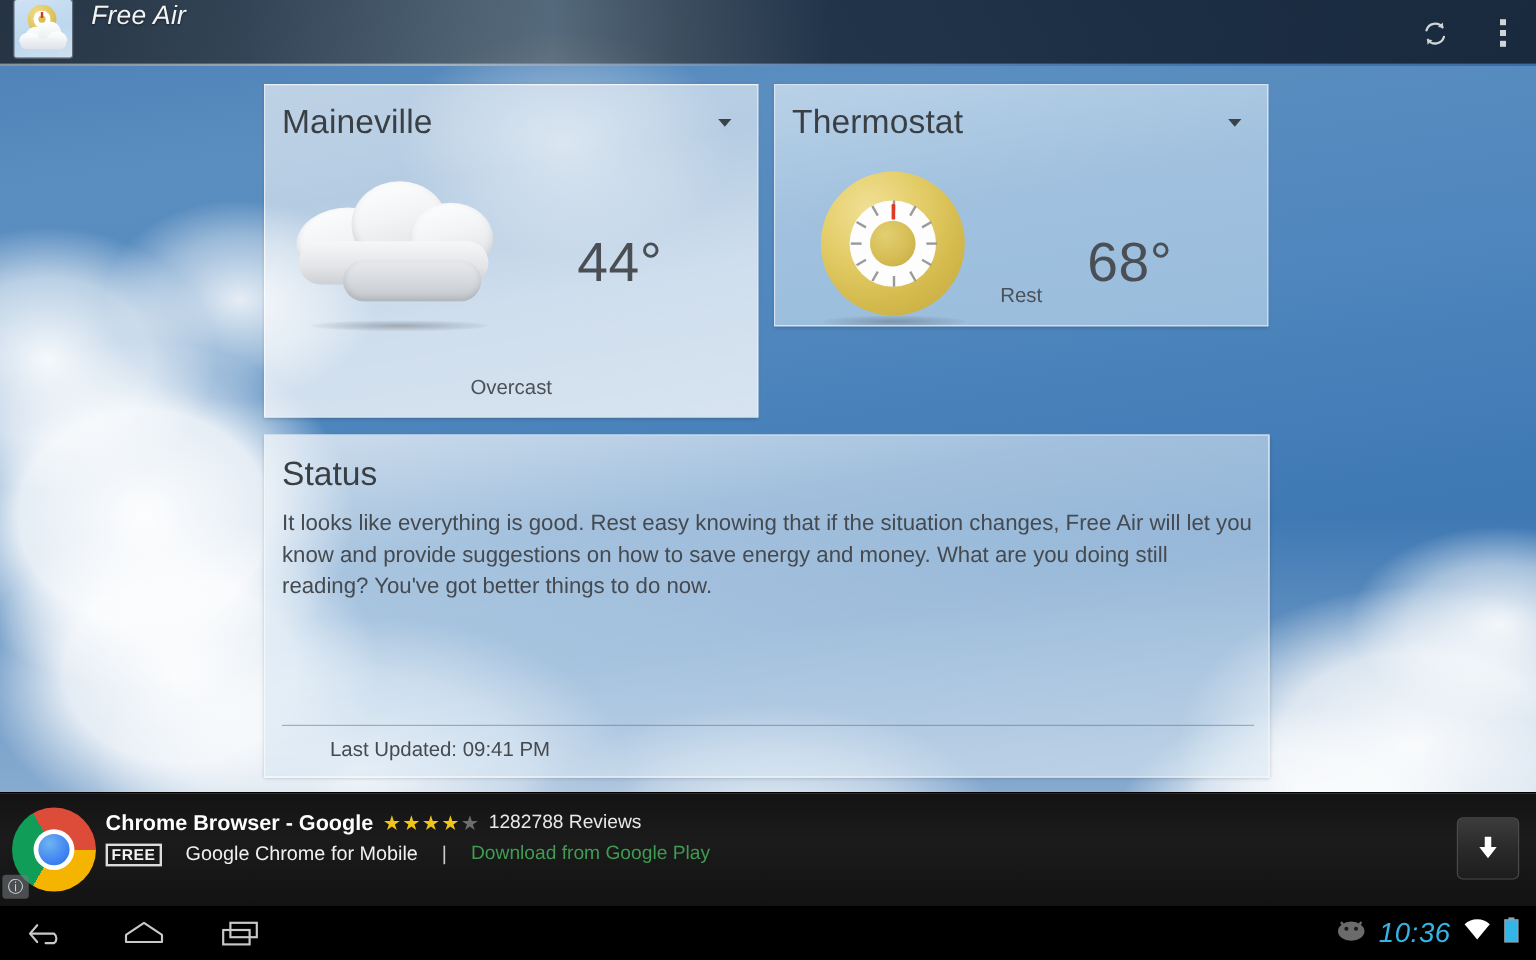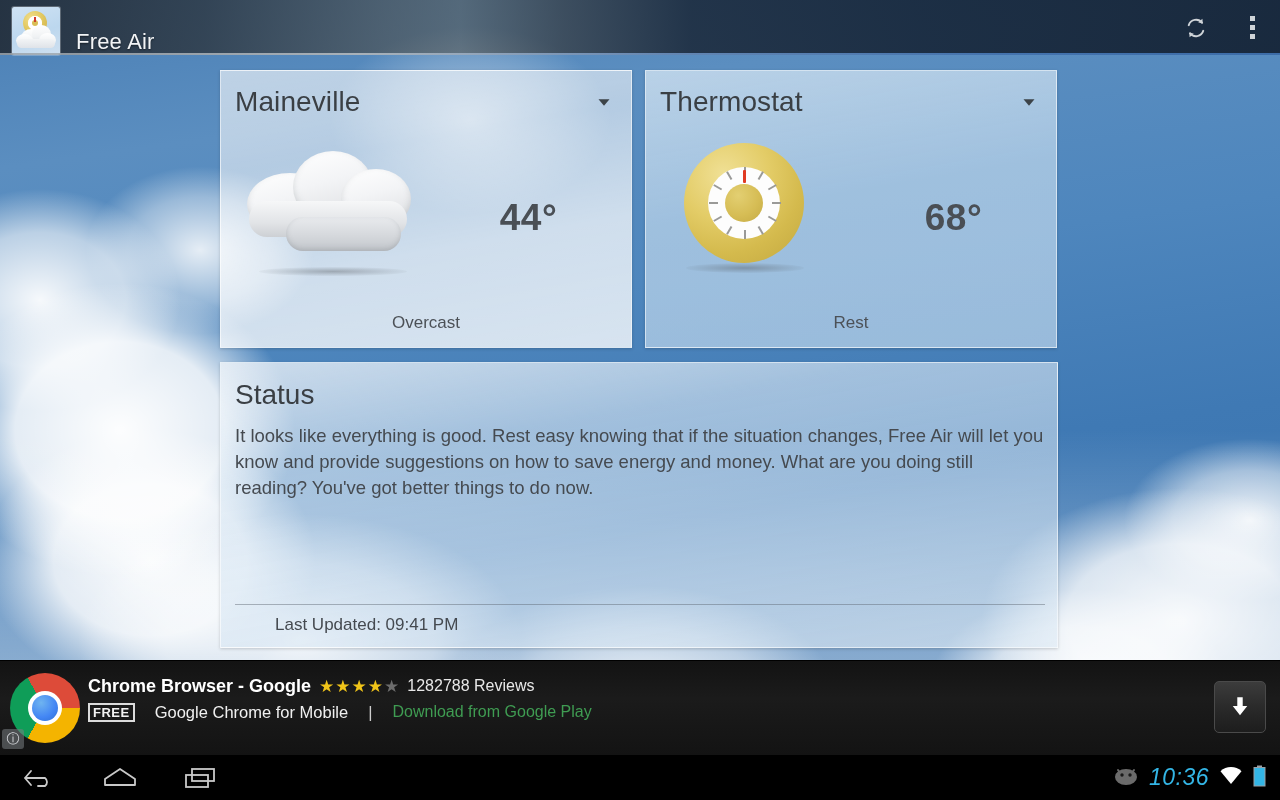--- a/index.html
+++ b/index.html
@@ -35,21 +35,21 @@
   }
 
   
   #actionbar{
     position:absolute; left:0; top:0; width:1280px; height:55px;
     background:linear-gradient(90deg,
        rgba(28,32,38,.80) 0%, rgba(40,44,48,.72) 16%,
        rgba(74,74,70,.62) 30%, rgba(86,85,78,.58) 36%,
        rgba(52,56,60,.72) 44%, rgba(24,36,52,.84) 54%,
        rgba(20,34,52,.88) 72%, rgba(18,31,48,.90) 100%);
-    display:flex; align-items:flex-end;
+    display:flex; align-items:flex-start;font-style:italic;
   }
   #actionbar:after{
     content:""; position:absolute; left:0; bottom:0; width:1280px; height:2px;
     background:linear-gradient(90deg,#9aa3ab 0%, #b9c0c6 28%, #6f94c4 52%, #4b7fc0 78%, #4378ba 100%);
     opacity:.85;
   }
   .ab-icon-wrap{ width:48px; height:48px; margin-left:12px; flex:0 0 auto; }
   .appicon{
     width:48px; height:48px; border-radius:2px; position:relative; overflow:hidden;
     background:linear-gradient(160deg,#cfe2f4 0%,#bcd7ee 55%,#cfe0f0 100%);
@@ -96,43 +96,43 @@
   .card{
     position:absolute;
     background:rgba(255,255,255,.55);
     border:1px solid rgba(255,255,255,.55);
     box-shadow:0 1px 3px rgba(0,0,0,.18);
     overflow:hidden;
   }
   #card-weather{ left:220px; top:70px; width:412px; height:278px;
     background:linear-gradient(170deg, rgba(255,255,255,.62) 0%, rgba(255,255,255,.55) 30%, rgba(255,255,255,.72) 62%, rgba(255,255,255,.78) 100%);
   }
-  #card-thermo{ left:645px; top:70px; width:412px; height:278px;
+  #card-thermo{ left:645px; top:70px; width:412px; height:202px;
     background:linear-gradient(170deg, rgba(225,238,248,.70) 0%, rgba(206,226,242,.62) 45%, rgba(203,224,241,.62) 100%);
   }
   #card-status{ left:220px; top:362px; width:838px; height:286px;
     background:linear-gradient(170deg, rgba(242,246,250,.78) 0%, rgba(224,236,246,.60) 28%, rgba(213,229,243,.56) 55%, rgba(223,235,245,.62) 100%);
   }
 
   .card-head{
     position:absolute; left:0; top:0; width:100%; height:62px;
     display:flex; align-items:center; padding:0 14px 0 14px;gap:35px;
   }
   .card-title{
     font-size:28px; font-weight:400; color:#3a3f44; letter-spacing:.1px;
   }
   .chev{ margin-left:auto; width:26px; height:26px; display:flex; align-items:center; justify-content:center; }
 
   .tempblock{
     position:absolute; left:0; top:62px; width:100%; height:170px;
   }
   .temp-val{
-    position:absolute; right:0; top:0; width:205px; height:170px;
+    position:absolute; right:12px; top:0; width:205px; height:170px;
     display:flex; align-items:center; justify-content:center;
-    font-size:37px; color:#4a4f55; font-weight:700; letter-spacing:.5px;
+    font-size:46px; color:#4a4f55; font-weight:400; letter-spacing:.5px;
   }
   .card-foot{
     position:absolute; left:0; bottom:14px; width:100%; text-align:center;
     font-size:17px; color:#4c5157;
   }
 
   
   .cloudicon{ position:absolute; left:20px; top:6px; width:190px; height:150px; }
   .cloudicon .p{ position:absolute; border-radius:50%;
     background:linear-gradient(165deg,#ffffff 0%,#f3f4f6 42%,#d9dbde 100%);

